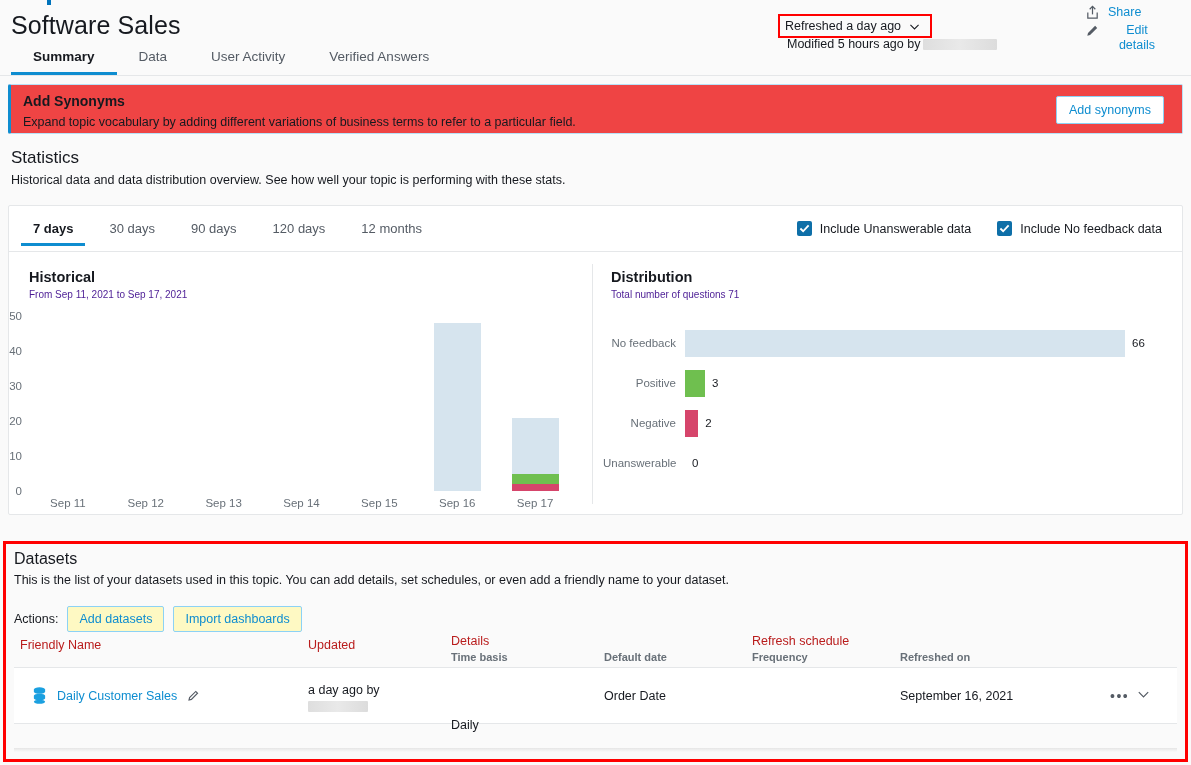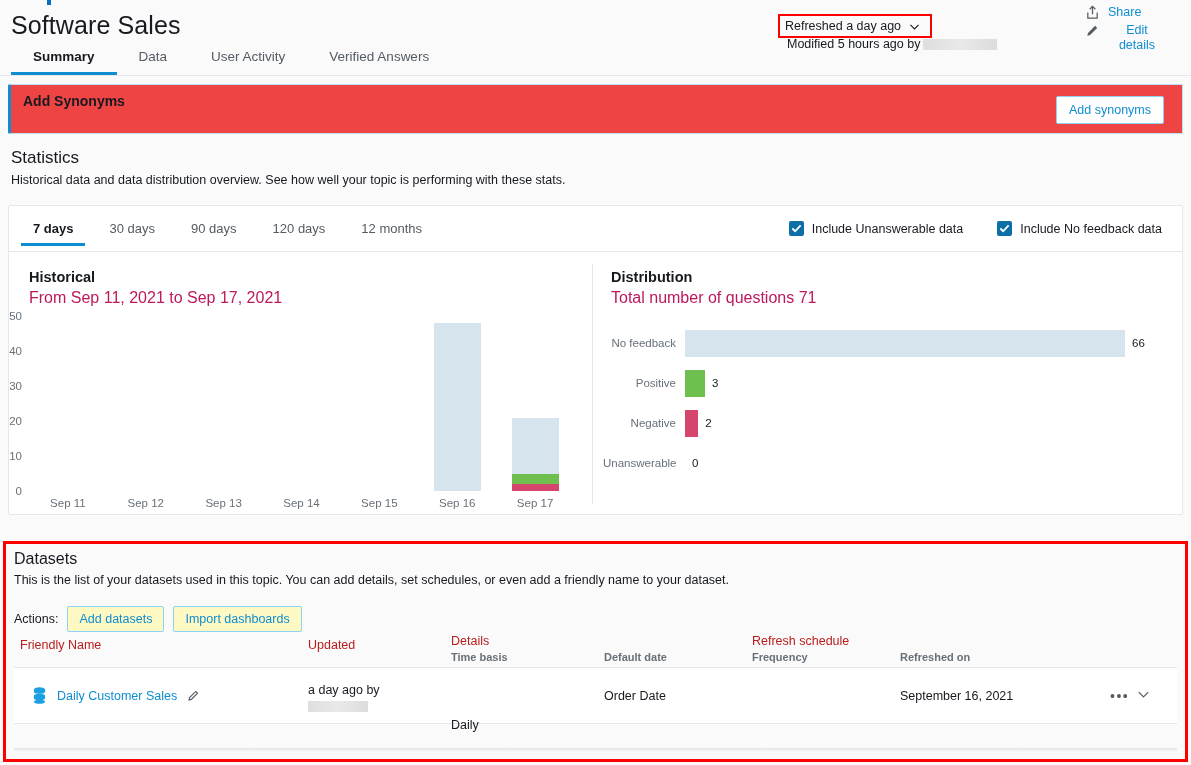--- a/index.html
+++ b/index.html
@@ -83,35 +83,35 @@
     background:#ffffff; border:1px solid #e5e7e9; border-radius:2px;
   }
   .stat-tabs { position:absolute; left:6px; top:8px; display:flex; }
   .stat-tab {
     padding:7px 18px 10px 18px; font-size:13px; color:#545b64; cursor:pointer; position:relative;
   }
   .stat-tab.active { color:#16191f; font-weight:bold; }
   .stat-tab.active:after { content:""; position:absolute; left:6px; right:6px; bottom:0; height:3px; background:#0e8dd0; }
   .stat-tabs-line { position:absolute; left:0; right:0; top:45px; height:1px; background:#e5e7e9; }
 
-  .checks { position:absolute; right:20px; top:15px; display:flex; gap:34px; align-items:center; }
+  .checks { position:absolute; right:20px; top:15px; display:flex; gap:26px; align-items:center; }
   .check { display:flex; align-items:center; gap:8px; cursor:pointer; }
   .cbox {
     width:15px; height:15px; background:#0e6fa8; border-radius:2px;
     display:flex; align-items:center; justify-content:center; flex:none;
   }
   .cbox svg { width:11px; height:11px; }
   .check-label { font-size:12.5px; color:#16191f; white-space:nowrap; }
 
   .panel-sep { position:absolute; left:583px; top:58px; width:1px; height:240px; background:#e5e7e9; }
 
   .hist { position:absolute; left:0; top:55px; width:583px; height:250px; }
   .dist { position:absolute; left:584px; top:55px; width:590px; height:250px; }
   .panel-h { font-size:14.5px; font-weight:bold; color:#16191f; }
-  .panel-sub { font-size:16px; color:#be185d; margin-top:7px; }
+  .panel-sub { font-size:10px; color:#4c1d95; margin-top:7px; }
 
   
   .chart-area { position:absolute; left:20px; top:55px; width:545px; height:175px; }
   .ylab {
     position:absolute; right:100%; margin-right:7px; font-size:11.5px; color:#687078;
     transform:translateY(-50%); white-space:nowrap;
   }
   .bar-col {
     position:absolute; bottom:0; width:47px;
     display:flex; flex-direction:column; justify-content:flex-end;
@@ -216,20 +216,21 @@
         <svg class="hdr-icon" viewBox="0 0 16 16">
           <path d="M2.5 13.5 L3.2 10.6 L10.8 3 L13 5.2 L5.4 12.8 Z" fill="#545b64"></path>
         </svg>
         <span class="hdr-link hdr-edit-text">Edit details</span>
       </div>
     </div>
   </div>
 
   <div class="synonyms">
     <div class="syn-title">Add Synonyms</div>
+    <div class="syn-desc">Expand topic vocabulary by adding different variations of business terms to refer to a particular field.</div>
     <button class="syn-btn">Add synonyms</button>
   </div>
 
   <div class="stats-title">Statistics</div>
   <div class="stats-desc">Historical data and data distribution overview. See how well your topic is performing with these stats.</div>
 
   <div class="stats-card">
     <div class="stat-tabs">
       <div class="stat-tab active">7 days</div>
       <div class="stat-tab">30 days</div>

